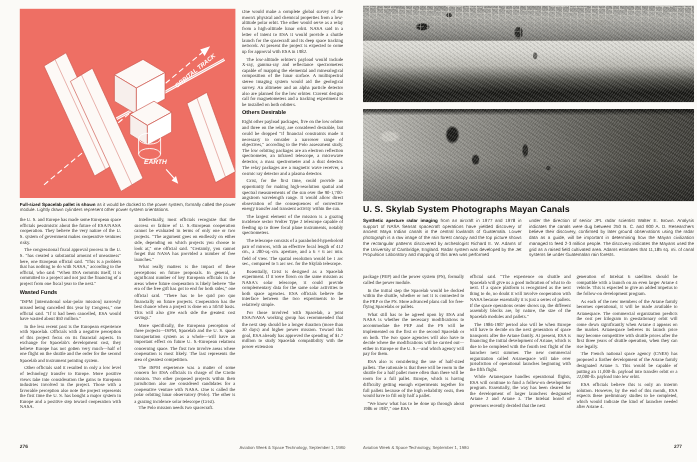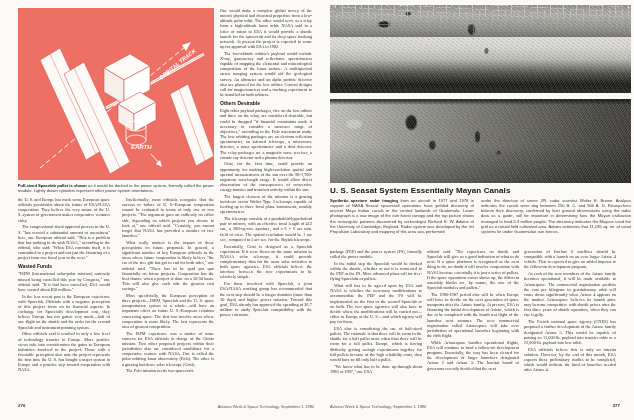--- a/index.html
+++ b/index.html
@@ -151,21 +151,21 @@
       <div class="grain"></div>
     </div>
 
     <div class="abs photo photo-bottom">
       <div class="pb-base"></div>
       <div class="pb-blobs"></div>
       <div class="pb-shade"></div>
       <div class="grain"></div>
     </div>
 
-    <div class="abs seasat-heading">U. S. Seasat System Essentially Mayan Canals</div>
+    <div class="abs seasat-heading">U. S. Skylab System Photographs Mayan Canals</div>
 
     <div class="abs photo-cap cap-left">
       <b>Synthetic aperture radar imaging</b><span> from an aircraft in 1977 and 1978 in support of NASA Seasat spacecraft operations have yielded discovery of ancient Maya Indian canals in the central lowlands of Guatemala. Lower photograph is a raw image of the rain forest canopy and the top picture shows the rectangular patterns discovered by archeologist Richard E. W. Adams of the University of Cambridge, England. Radar system was developed by the Jet Propulsion Laboratory and mapping of this area was performed</span>
     </div>
     <div class="abs photo-cap cap-right">under the direction of senior JPL radar scientist Walter E. Brown. Analysis indicates the canals were dug between 250 B. C. and 900 A. D. Researchers believe their discovery, confirmed by later ground observations using the radar data as a guide, will be important in determining how the Mayan civilization managed to feed 2-3 million people. The discovery indicates the Mayans used the grid as a raised field cultivated area. Adams estimates that 11,185 sq. mi. of canal systems lie under Guatemalan rain forests.</div>
 
     <div class="abs col" style="left:13px;top:249px;width:92px;height:150px;">
       <p class="noindent">package (PEP) and the power system (PS), formally called the power module.</p>
       <p>In the initial step the Spacelab would be docked within the shuttle, whether or not it is connected to the PEP or the PS. More advanced plans call for free-flying Spacelabs or pallets.</p>
       <p>What still has to be agreed upon by ESA and NASA is whether the necessary modifications to accommodate the PEP and the PS will be implemented on the first or the second Spacelab or on both. The two space agencies will also have to decide where the modifications will be carried out—either in Europe or the U. S.—and which agency will pay for them.</p>

